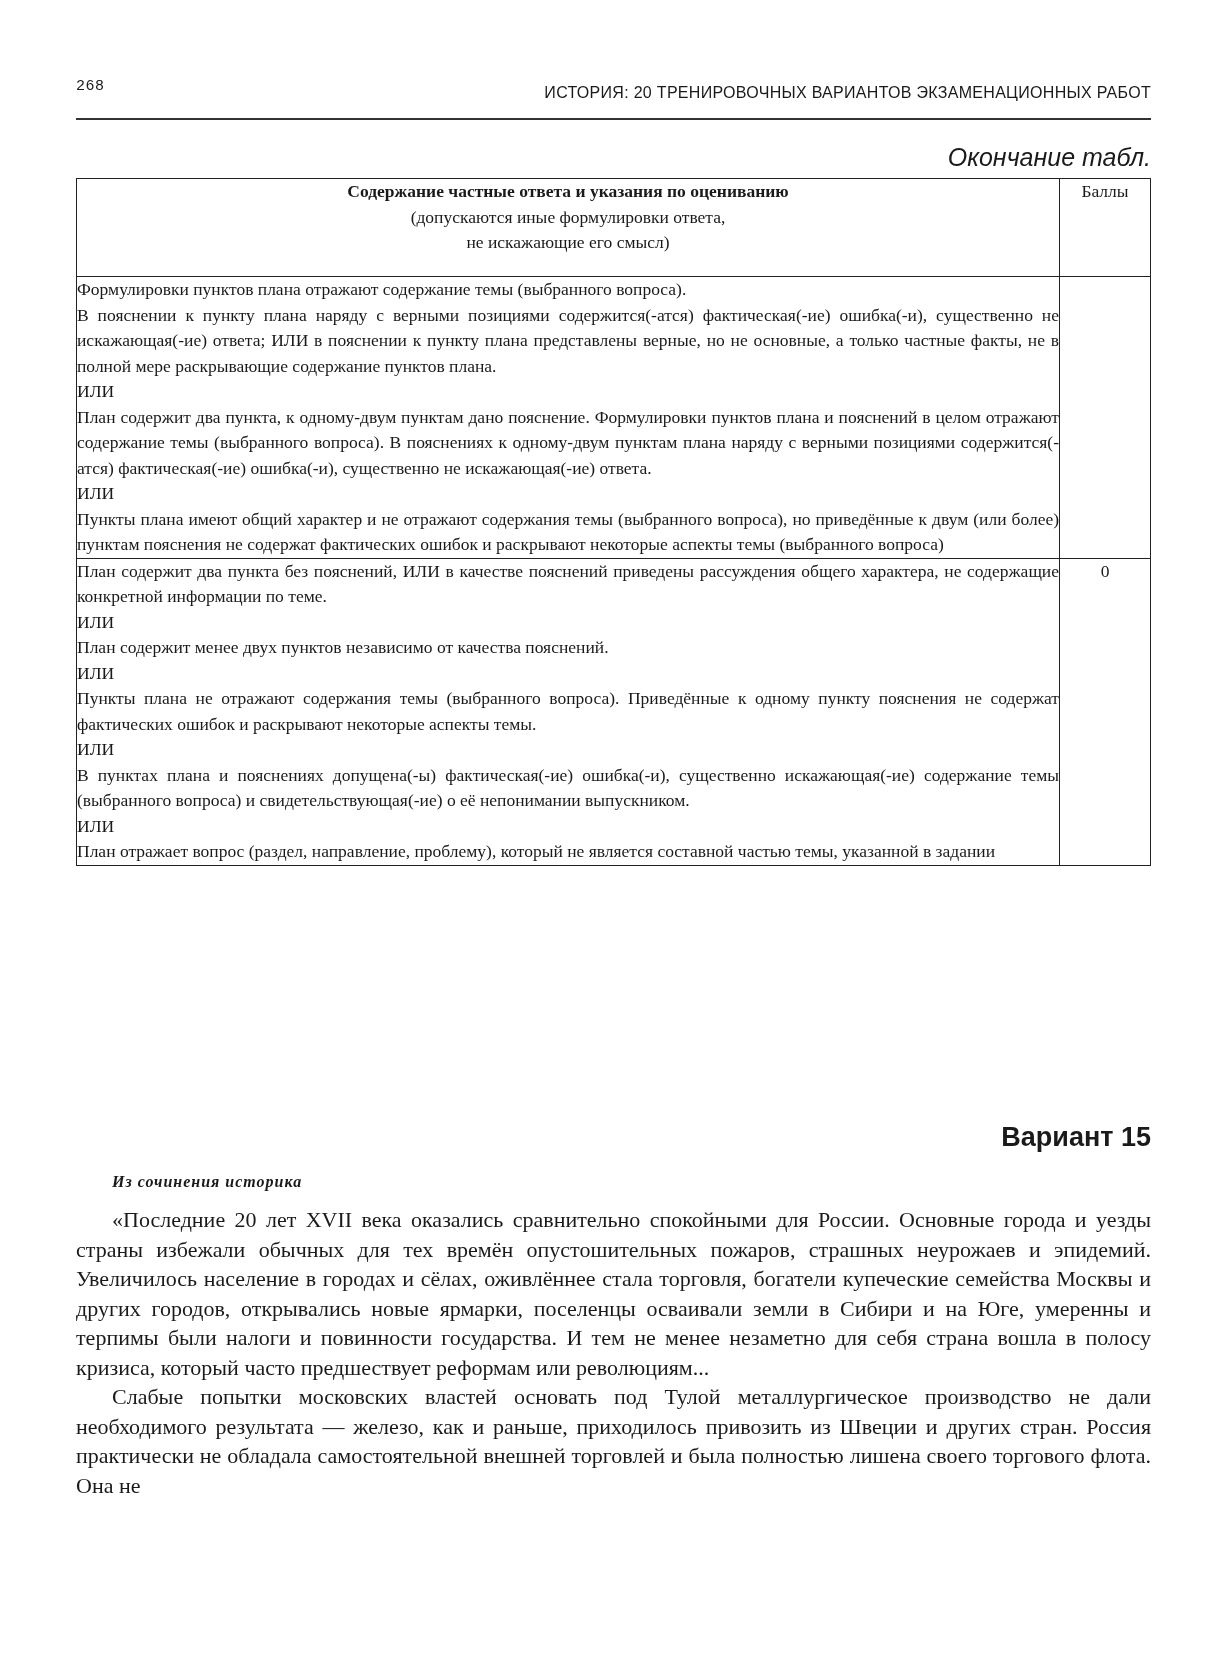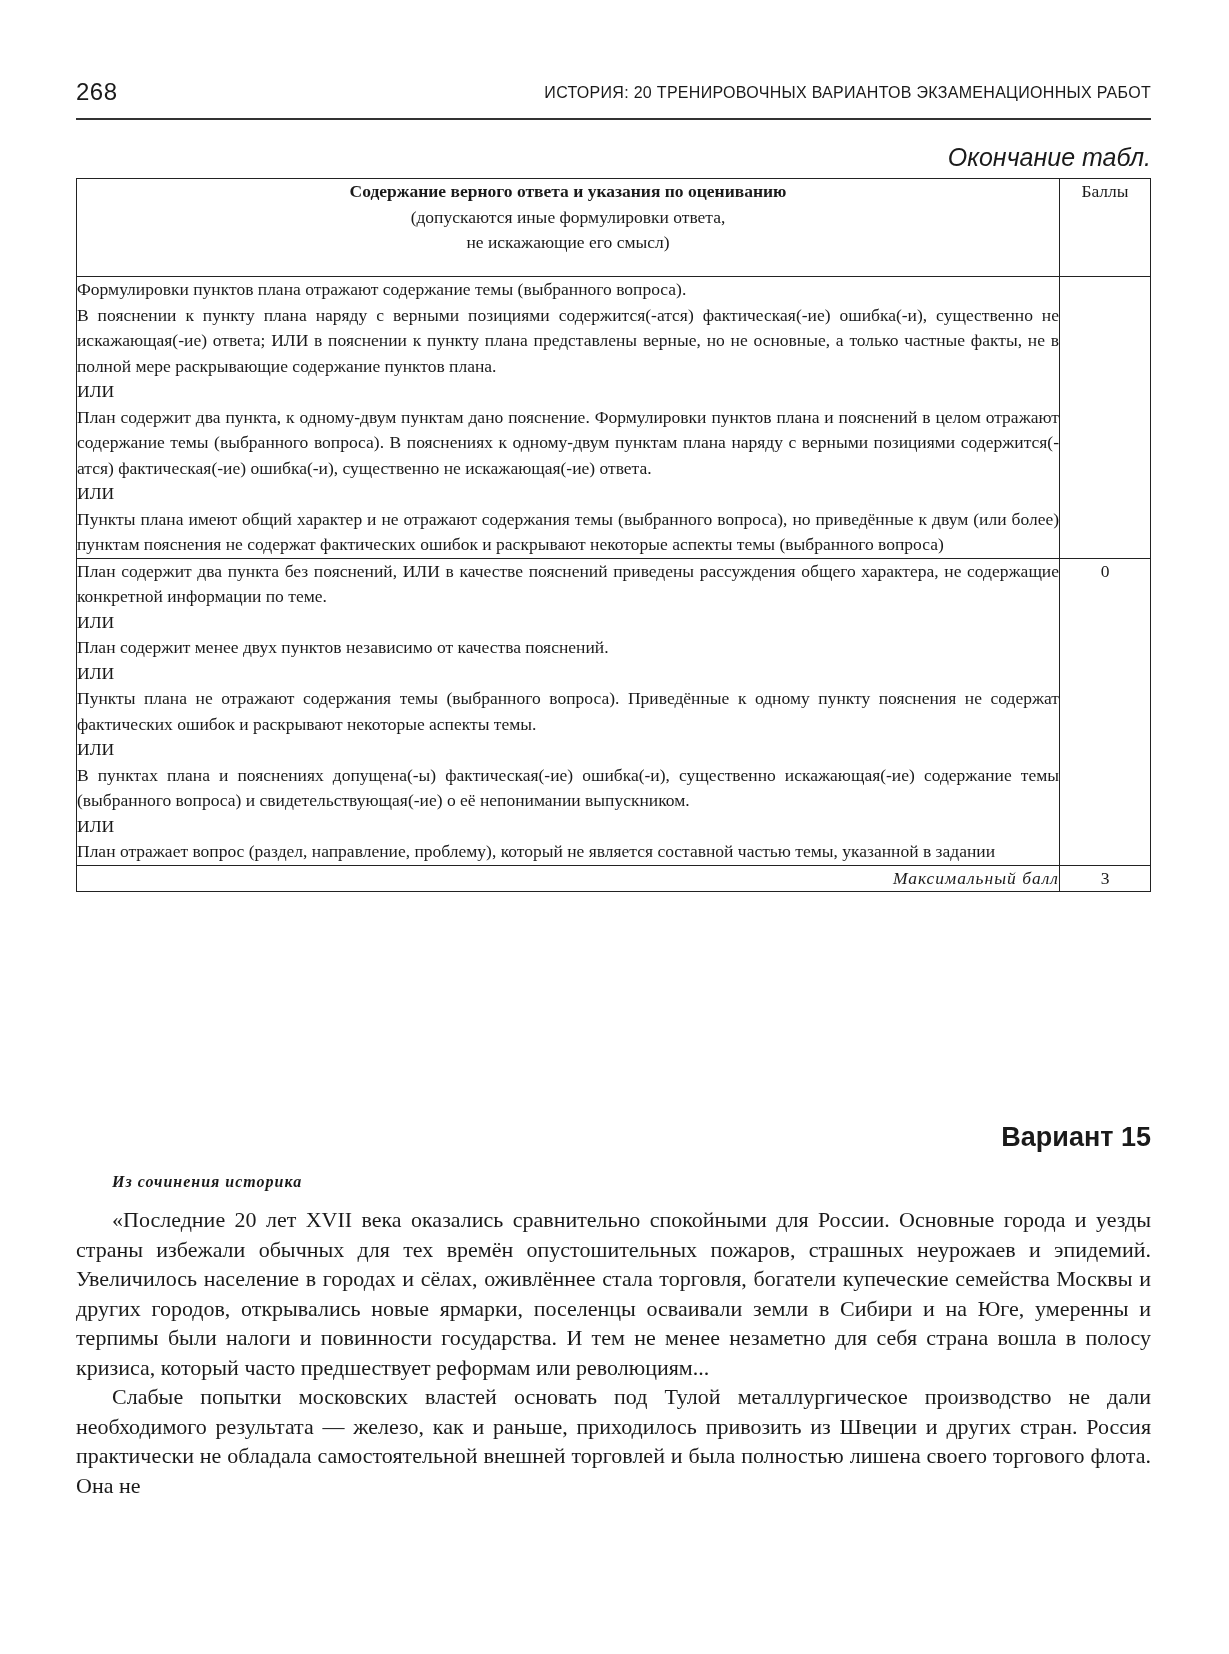--- a/index.html
+++ b/index.html
@@ -1,22 +1,22 @@
 <!DOCTYPE html>
 <html><head>
 <meta charset="utf-8">
 <style>
   html, body { margin: 0; padding: 0; background: #ffffff; }
   body { width: 1229px; height: 1654px; position: relative; overflow: hidden; color: #1a1a1a; }
   .page { position: absolute; left: 76px; top: 0; width: 1075px; }
 
   .running-head { position: absolute; top: 78px; left: 0; width: 1075px; height: 40px;
     border-bottom: 2px solid #333; }
-  .page-number { position: absolute; left: 0; top: 0; font-family: Liberation Sans, sans-serif;
-    font-size: 24px; letter-spacing: 0.5px; }
+  .page-number { position: absolute; left: 0; top: 0; font-family: Liberation Mono, monospace;
+    font-size: 15px; letter-spacing: 0.5px; }
   .book-title { position: absolute; right: 0; top: 6px; font-family: "Liberation Sans", sans-serif;
     font-size: 16px; letter-spacing: 0.3px; }
 
   .table-caption { position: absolute; top: 143px; right: 0; font-family: Liberation Sans, sans-serif;
     font-style: italic; font-size: 25px; }
 
   table.grading { position: absolute; top: 178px; left: 0; width: 1075px; border-collapse: collapse;
     font-family: "Liberation Serif", serif; font-size: 17.5px; line-height: 25.5px; }
   table.grading td, table.grading th { border: 1.5px solid #222; vertical-align: top; padding: 0; }
   th.col-content { height: 97px; text-align: center; font-weight: normal; padding-top: 8px; }
@@ -46,21 +46,21 @@
     <span class="page-number">268</span>
     <span class="book-title">ИСТОРИЯ: 20 ТРЕНИРОВОЧНЫХ ВАРИАНТОВ ЭКЗАМЕНАЦИОННЫХ РАБОТ</span>
   </div>
 
   <div class="table-caption">Окончание табл.</div>
 
   <table class="grading">
     <tbody>
         <tr>
       <th class="col-content">
-        <span class="bold para">Содержание верного ответа и указания по оцениванию</span>
+        <span class="bold para">Содержание частные ответа и указания по оцениванию</span>
         <span class="para">(допускаются иные формулировки ответа,</span>
         <span class="para">не искажающие его смысл)</span>
       </th>
       <th class="col-points">Баллы</th>
     </tr>
 
     <tr>
       <td class="content">
         <span class="para">Формулировки пунктов плана отражают содержание темы (выбранного вопроса).</span>
         <span class="para">В пояснении к пункту плана наряду с верными позициями содержится(-атся) фактическая(-ие) ошибка(-и), существенно не искажающая(-ие) ответа; ИЛИ в пояснении к пункту плана представлены верные, но не основные, а только частные факты, не в полной мере раскрывающие содержание пунктов плана.</span>
@@ -80,24 +80,20 @@
         <span class="or">ИЛИ</span>
         <span class="para">Пункты плана не отражают содержания темы (выбранного вопроса). Приведённые к одному пункту пояснения не содержат фактических ошибок и раскрывают некоторые аспекты темы.</span>
         <span class="or">ИЛИ</span>
         <span class="para">В пунктах плана и пояснениях допущена(-ы) фактическая(-ие) ошибка(-и), существенно искажающая(-ие) содержание темы (выбранного вопроса) и свидетельствующая(-ие) о её непонимании выпускником.</span>
         <span class="or">ИЛИ</span>
         <span class="para">План отражает вопрос (раздел, направление, проблему), который не является составной частью темы, указанной в задании</span>
       </td>
       <td class="points">0</td>
     </tr>
 
-    <tr>
-      <td class="max-label">Максимальный балл</td>
-      <td class="max-value">3</td>
-    </tr>
   </tbody>
     </table>
 
   <div class="variant-title">Вариант 15</div>
   <div class="source-title">Из сочинения историка</div>
 
   <div class="body-text">
     <p>«Последние 20 лет XVII века оказались сравнительно спокойными для России. Основные города и уезды страны избежали обычных для тех времён опустошительных пожаров, страшных неурожаев и эпидемий. Увеличилось население в городах и сёлах, оживлённее стала торговля, богатели купеческие семейства Москвы и других городов, открывались новые ярмарки, поселенцы осваивали земли в Сибири и на Юге, умеренны и терпимы были налоги и повинности государства. И тем не менее незаметно для себя страна вошла в полосу кризиса, который часто предшествует реформам или революциям...</p>
     <p>Слабые попытки московских властей основать под Тулой металлургическое производство не дали необходимого результата — железо, как и раньше, приходилось привозить из Швеции и других стран. Россия практически не обладала самостоятельной внешней торговлей и была полностью лишена своего торгового флота. Она не</p>
   </div>

